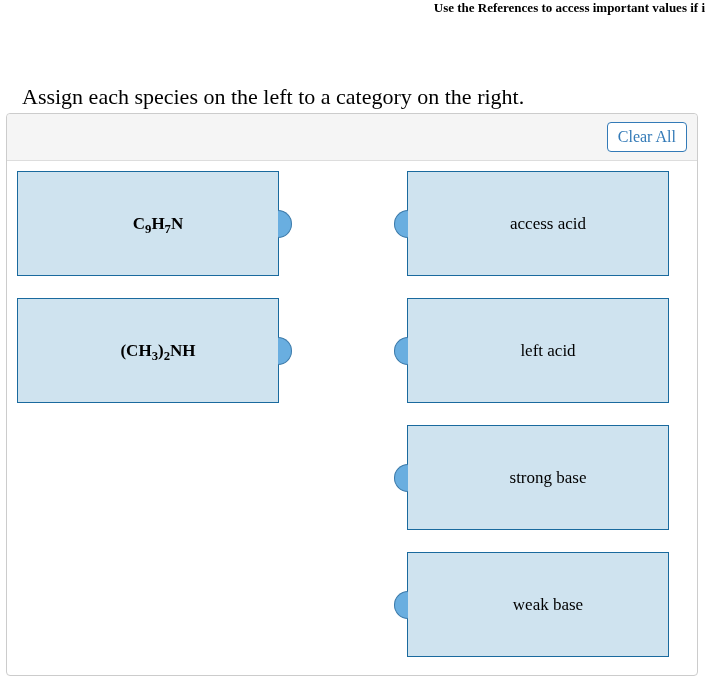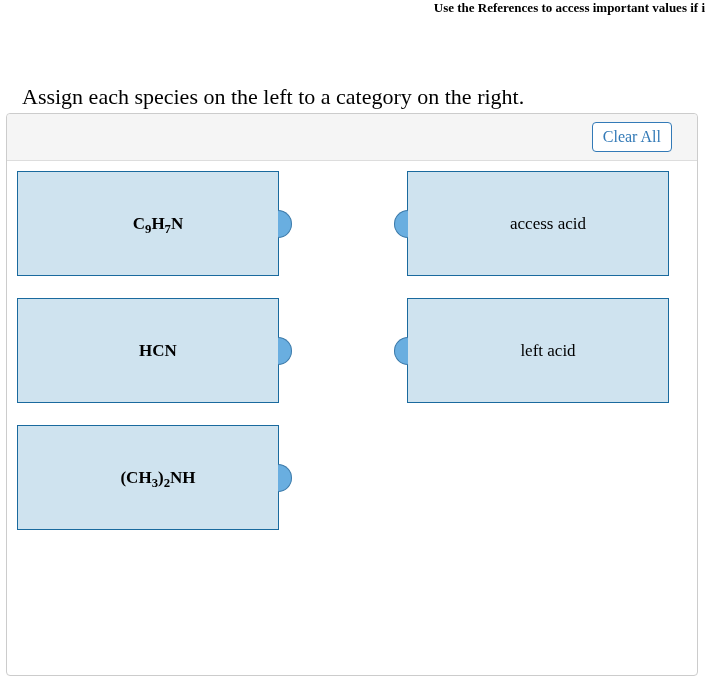--- a/index.html
+++ b/index.html
@@ -42,21 +42,21 @@
     }
     .panel-header {
       height: 47px;
       background: #f5f5f5;
       border-bottom: 1px solid #dddddd;
       border-radius: 4px 4px 0 0;
       position: relative;
     }
     .clear-btn {
       position: absolute;
-      right: 25px;
+      right: 10px;
       top: 8px;
       background: #ffffff;
       border: 1px solid #337ab7;
       color: #337ab7;
       font-family: "Times New Roman", Times, serif;
       font-size: 16px;
       padding: 5px 10px;
       border-radius: 4px;
       cursor: pointer;
     }
@@ -132,34 +132,38 @@
     <button class="clear-btn">Clear All</button>
   </div>
   <div class="match-body">
 
     <div class="col-left">
       <div class="tile">
         <span class="formula">C<sub>9</sub>H<sub>7</sub>N</span>
         <span class="nub nub-right"></span>
       </div>
       <div class="tile">
-        <span class="formula">HCN</span>
-        <span class="nub nub-right"></span>
-      </div>
-      <div class="tile">
         <span class="formula">(CH<sub>3</sub>)<sub>2</sub>NH</span>
         <span class="nub nub-right"></span>
       </div>
     </div>
 
     <div class="col-right">
       <div class="tile">
         <span class="nub nub-left"></span>
         <span>access acid</span>
       </div>
       <div class="tile">
         <span class="nub nub-left"></span>
         <span>left acid</span>
       </div>
+      <div class="tile">
+        <span class="nub nub-left"></span>
+        <span>strong base</span>
+      </div>
+      <div class="tile">
+        <span class="nub nub-left"></span>
+        <span>weak base</span>
+      </div>
     </div>
 
   </div>
 </div>
 
 </body></html>

